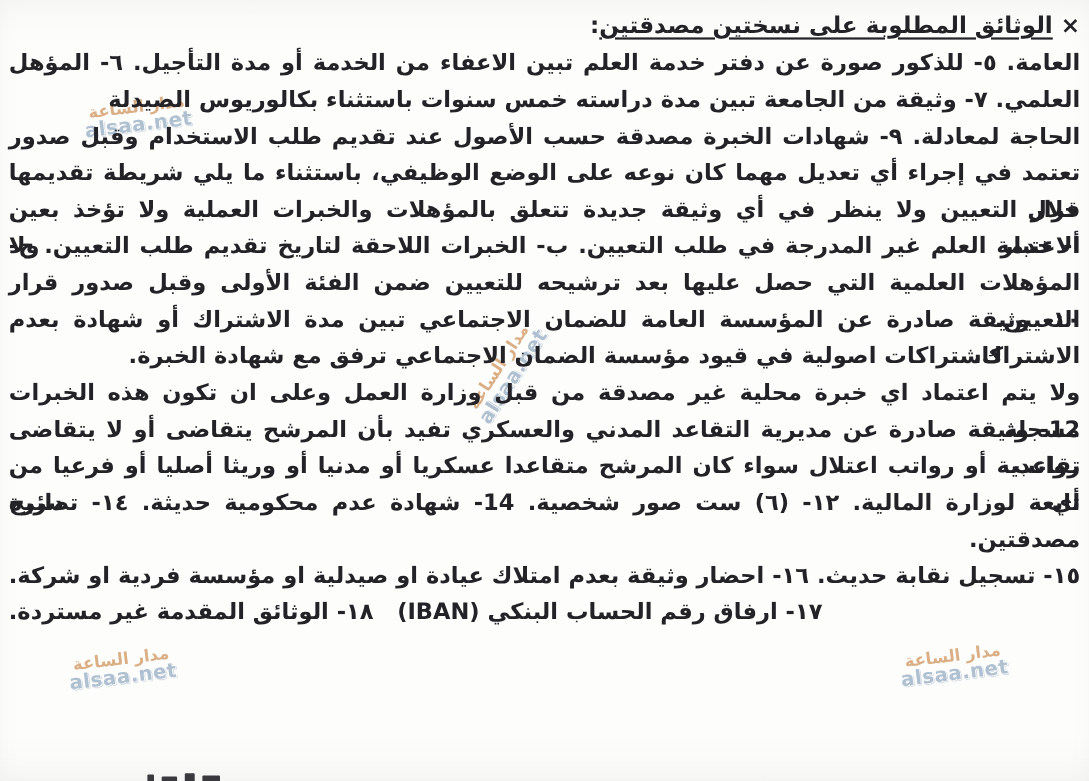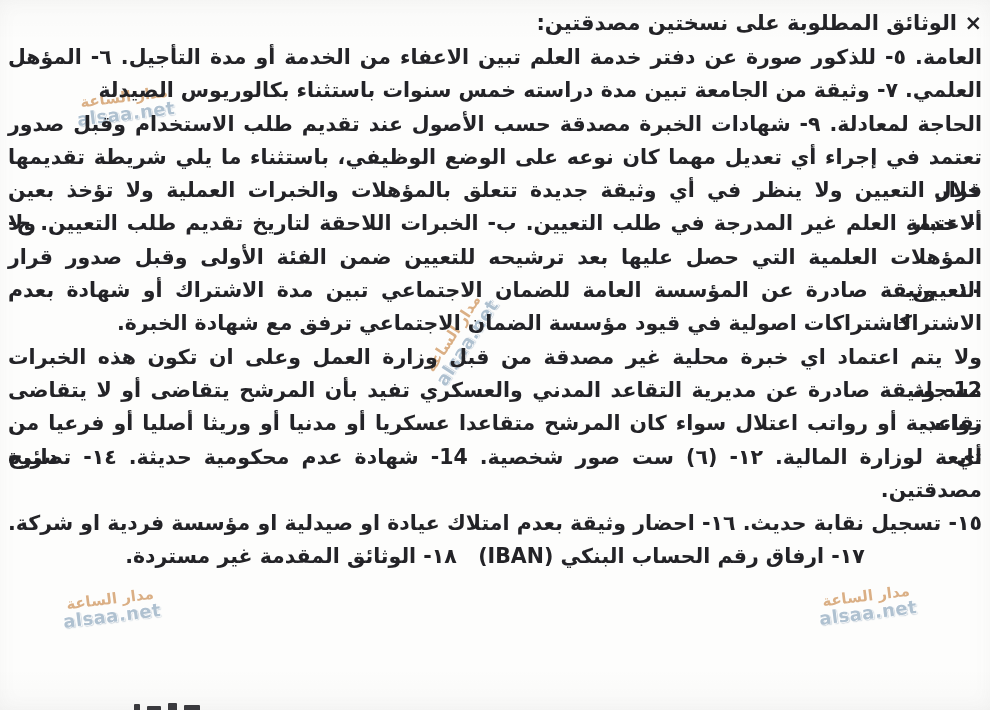--- a/index.html
+++ b/index.html
@@ -21,28 +21,29 @@
     box-shadow: inset 0 0 18px rgba(120,120,120,0.06);
   }
   .title {
     position:relative; z-index:2;
     height:36px; line-height:36px;
     text-align:right;
     font-size:21px;
     letter-spacing:0.2px;
   }
   .u {
+    text-decoration:underline;
     text-underline-offset:4px;
     text-decoration-thickness:1.5px;
   }
   #lines { position:relative; z-index:2; }
   .line { height:33.3px; line-height:33.3px; }
   .just   { text-align:justify; text-align-last:justify; }
   .rightal{ text-align:right; }
-  .center { text-align:center; white-space:pre-wrap; }
+  .center { text-align:left; white-space:pre-wrap; }
 
   
   .wm {
     position:absolute; z-index:1;
     display:flex; flex-direction:column; align-items:center;
     line-height:1.02; pointer-events:none;
     opacity:0.92;
   }
   .wm-ar {
     font-size:15px; font-weight:700;

